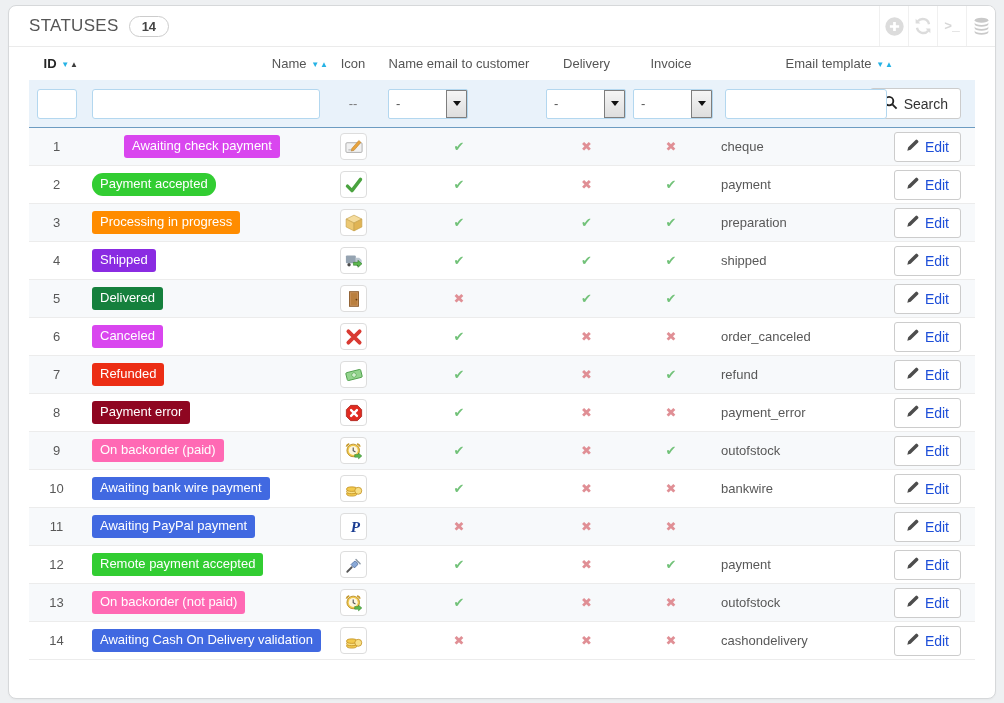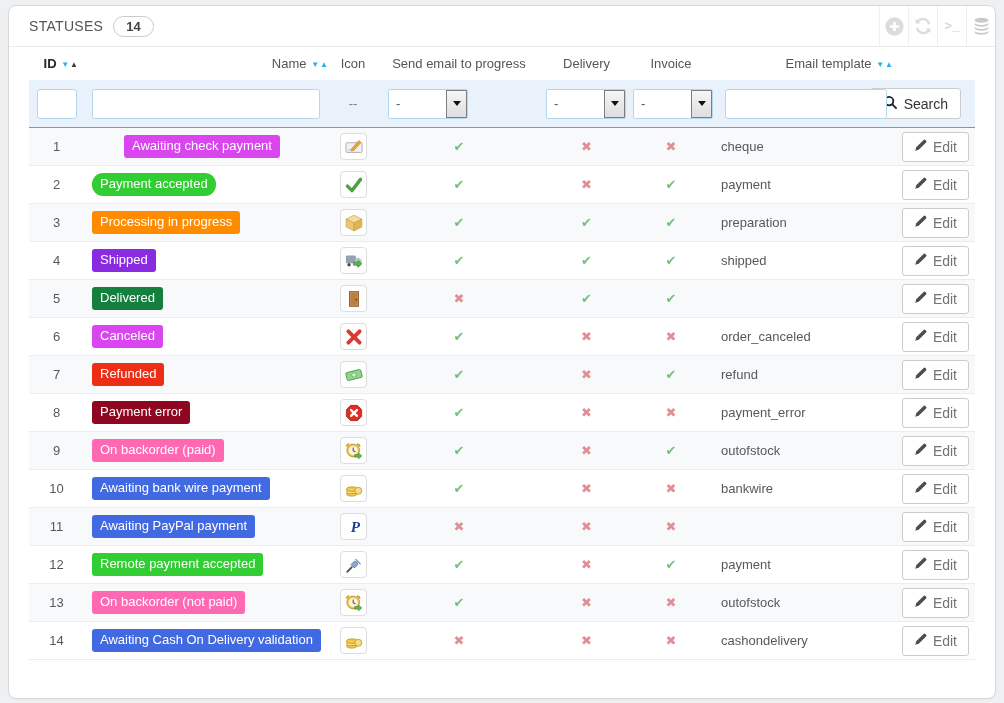--- a/index.html
+++ b/index.html
@@ -20,21 +20,21 @@
     box-shadow:0 1px 2px rgba(0,0,0,.04);
     overflow:hidden;
   }
   
   .panel-header {
     height:41px;
     display:flex; align-items:center;
     border-bottom:1px solid #ebebeb;
     padding-left:20px;
   }
-  .panel-title { color:#555; font-size:14px; letter-spacing:.3px; }
+  .panel-title { color:#555; font-size:17px; letter-spacing:.3px; }
   .count-badge {
     display:inline-block; margin-left:10px;
     border:1px solid #ccc; border-radius:12px;
     padding:2px 12px; font-weight:bold; color:#444; font-size:13px;
     background:#fff;
   }
   .header-toolbar { margin-left:auto; display:flex; height:100%; }
   .toolbar-btn {
     width:29px; height:100%;
     display:flex; align-items:center; justify-content:center;
@@ -117,23 +117,23 @@
     width:27px; height:27px; margin:0 auto;
     border:1px solid #ddd; border-radius:4px; background:#fff;
     display:flex; align-items:center; justify-content:center;
   }
   .mark { font-weight:bold; font-size:13px; }
   .mark.yes { color:#72c279; }
   .mark.no  { color:#e08f95; }
   .edit-btn {
     height:30px; background:#fff;
     border:1px solid #ccc; border-radius:3px;
-    padding:0 11px; font-size:14px; color:#737373;
+    padding:0 11px; font-size:14px; color:#1d4ed8;
     display:inline-flex; align-items:center; gap:5px;
-    cursor:pointer; float:right; 
+    cursor:pointer; float:right; margin-right:8px;
     font-family:"Liberation Sans",sans-serif;
   }
 </style>
 </head>
 <body>
 
 <div class="panel">
 
   <div class="panel-header">
     <span class="panel-title">STATUSES</span>
@@ -185,21 +185,21 @@
           <col class="c-tpl">
           <col class="c-act">
       </colgroup>
       <thead class="cols">
         <tr>
           <th class="id-col"><span>ID</span>
             <span class="caret blue">▼</span><span class="caret dark">▲</span></th>
           <th><span>Name</span>
             <span class="caret blue">▼</span><span class="caret blue">▲</span></th>
           <th class="center">Icon</th>
-          <th class="center">Send email to progress</th>
+          <th class="center">Name email to customer</th>
           <th class="center">Delivery</th>
           <th class="center">Invoice</th>
           <th><span>Email template</span>
             <span class="caret blue">▼</span><span class="caret blue">▲</span></th>
           <th></th>
         </tr>
       </thead>
       <thead>
         <tr class="filter-row">
           <td><input class="f-input id" type="text" value="" style=""></td>

